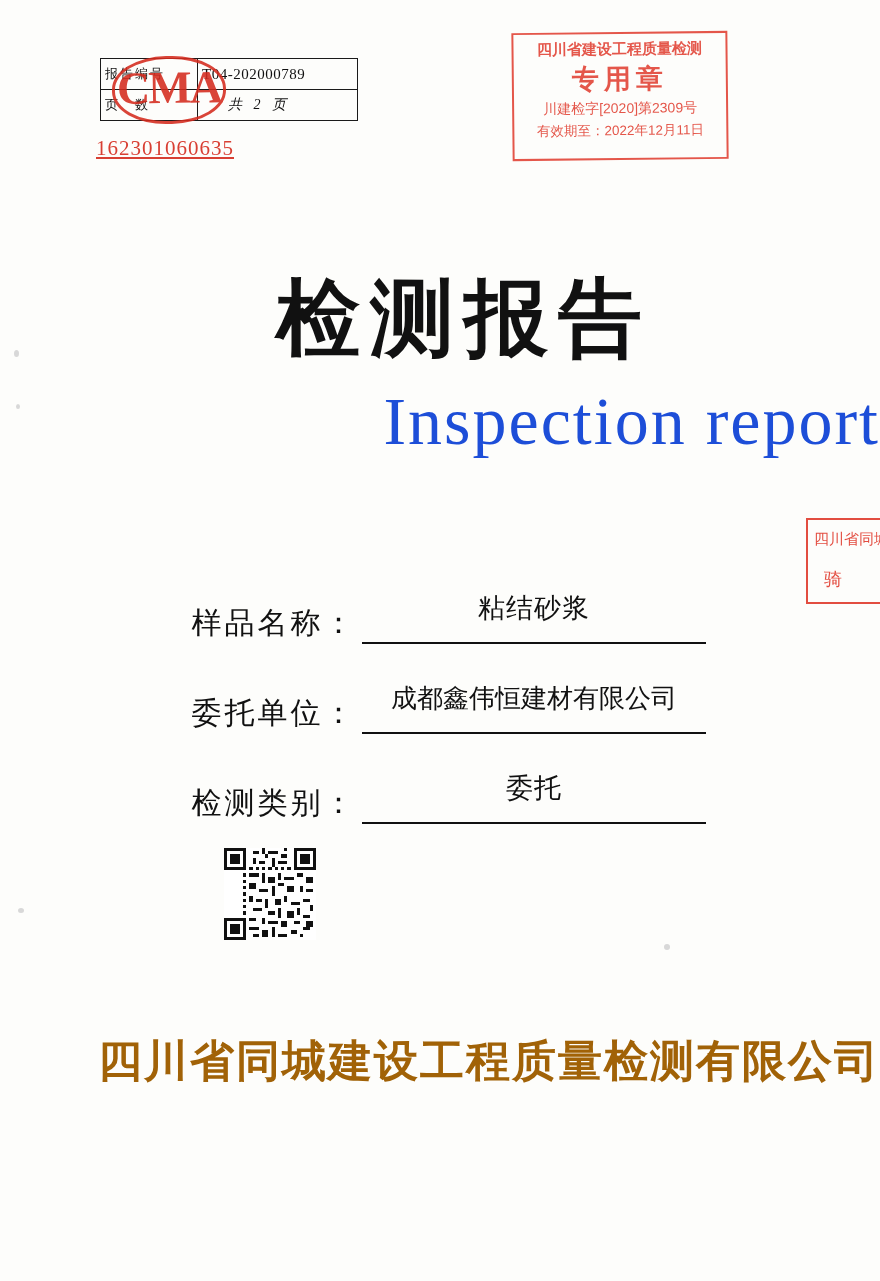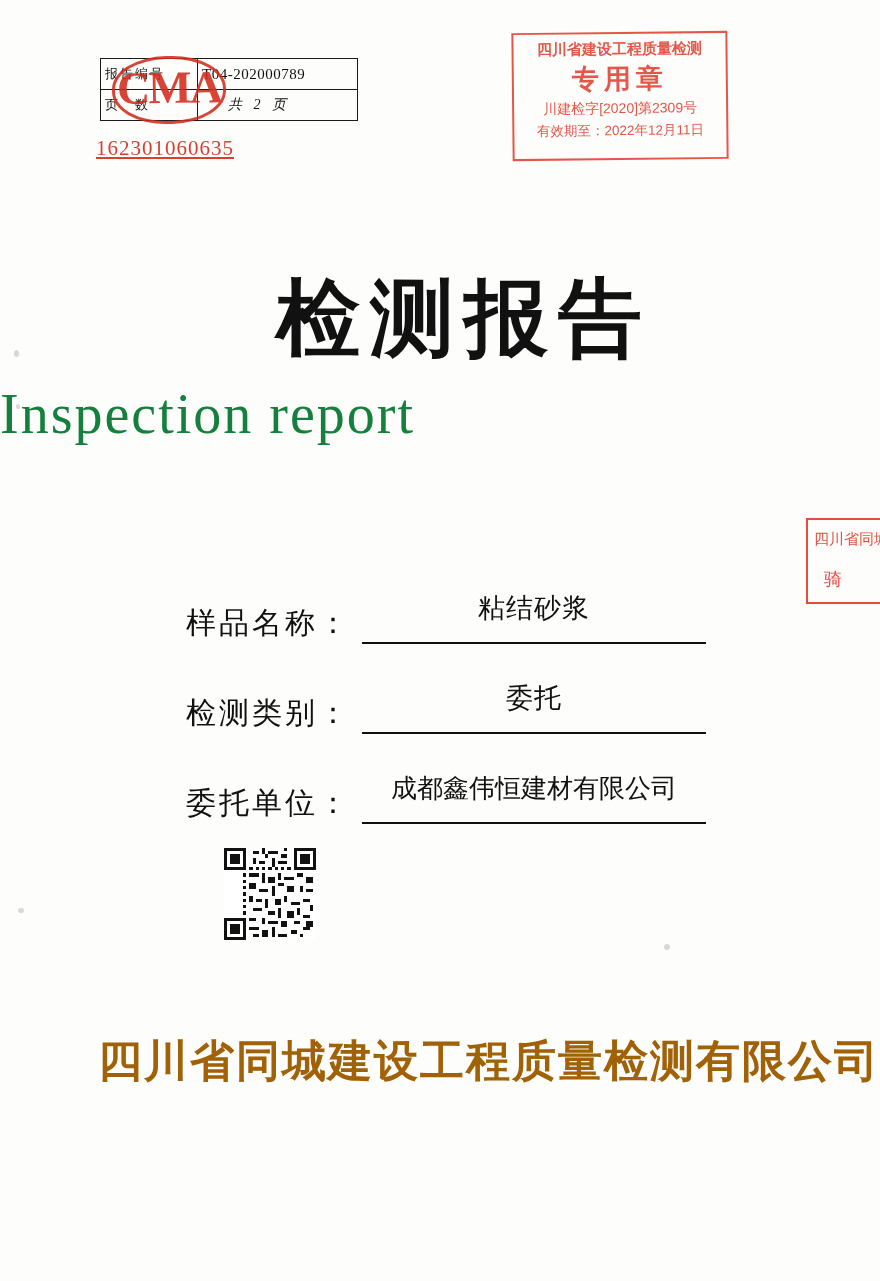--- a/index.html
+++ b/index.html
@@ -150,25 +150,25 @@
     font-weight: bold;
     font-size: 84px;
     letter-spacing: 10px;
     color: #111;
     padding-left: 48px;
   }
   .title-en {
     position: absolute;
     left: 0; right: 0;
     top: 382px;
-    text-align: left;
-    font-family: "Liberation Serif", serif;
-    font-size: 56px;
+    text-align: right;
+    font-family: "Liberation Serif", serif;
+    font-size: 68px;
     letter-spacing: 2px;
-    color: #15803d;
+    color: #1d4ed8;
   }
 
   
   .fields {
     position: absolute;
     left: 186px;
     top: 598px;
     width: 520px;
   }
   .field-row {
@@ -177,20 +177,21 @@
     margin-bottom: 44px;
     height: 46px;
   }
   .field-label {
     font-size: 30px;
     font-family: Liberation Serif, serif;
     letter-spacing: 3px;
     white-space: nowrap;
     width: 176px;
     flex: 0 0 176px;
+    text-align: center;
   }
   .field-value {
     flex: 1 1 auto;
     border-bottom: 2px solid #111;
     text-align: center;
     font-size: 27px;
     font-family: "DejaVu Sans", sans-serif;
     letter-spacing: 1px;
     padding-bottom: 16px;
     min-height: 34px;
@@ -275,26 +276,26 @@
 
   <div class="title-cn">检测报告</div>
   <div class="title-en">Inspection report</div>
 
   <div class="fields">
     <div class="field-row">
       <div class="field-label">样品名称：</div>
       <div class="field-value">粘结砂浆</div>
     </div>
     <div class="field-row">
+      <div class="field-label">委托单位：</div>
+      <div class="field-value wide">成都鑫伟恒建材有限公司</div>
+    </div>
+    <div class="field-row">
       <div class="field-label">检测类别：</div>
       <div class="field-value">委托</div>
-    </div>
-    <div class="field-row">
-      <div class="field-label">委托单位：</div>
-      <div class="field-value wide">成都鑫伟恒建材有限公司</div>
     </div>
   </div>
 
   <svg class="qr" viewBox="0 0 29 29" shape-rendering="crispEdges">
     <rect width="29" height="29" fill="#ffffff"></rect>
     <g fill="#111111">
 
       <rect x="0" y="0" width="7" height="1"></rect>
         <rect x="0" y="6" width="7" height="1"></rect>
       <rect x="0" y="0" width="1" height="7"></rect>

